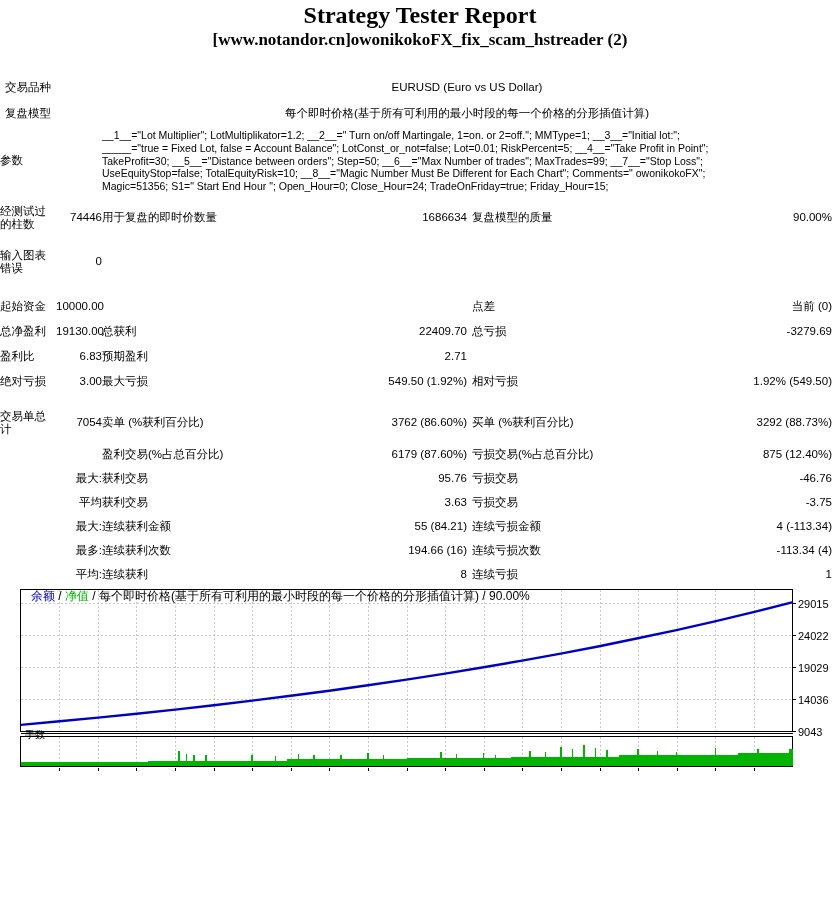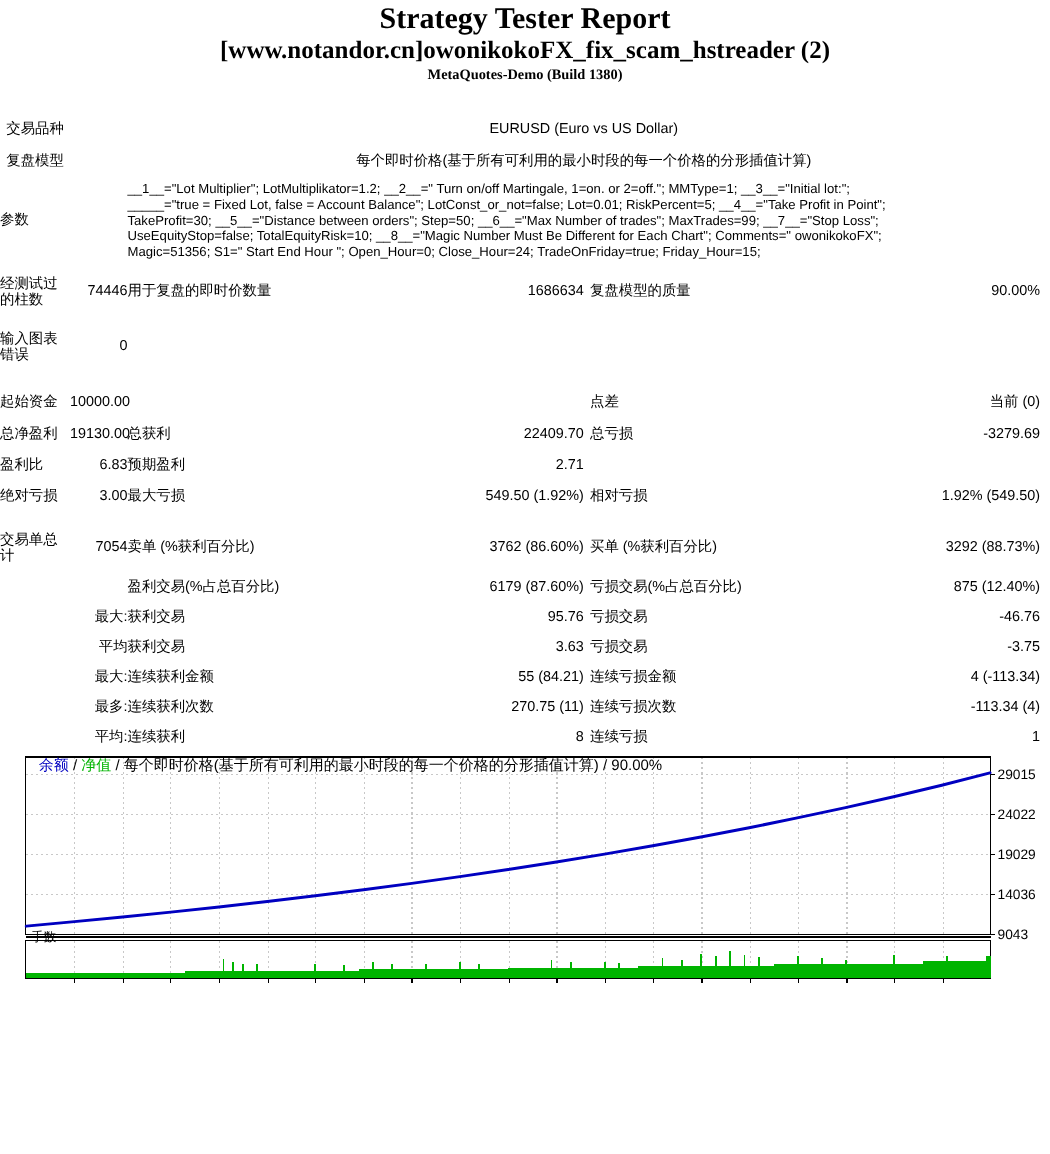--- a/index.html
+++ b/index.html
@@ -1,19 +1,19 @@
 <!DOCTYPE html>
 <html><head>
 <meta charset="utf-8">
 <style>
   html,body{margin:0;padding:0;background:#ffffff;}
   body{width:840px;min-height:923px;font-family:"Liberation Sans",sans-serif;color:#000;overflow:hidden;}
   .hdr{text-align:center;font-family:"Liberation Serif",serif;font-weight:bold;}
   .title{font-size:24px;line-height:26px;padding-top:2px;}
-  .subtitle{font-size:20px;line-height:24px;}
+  .subtitle{font-size:17px;line-height:24px;}
   .server{font-size:11.5px;line-height:16px;}
   table.report{table-layout:fixed;border-collapse:collapse;width:832px;margin-top:22px;font-size:11.5px;}
   table.report td{vertical-align:middle;padding:0;line-height:13px;}
   .c1{}
   .c-label{padding-left:18px;padding-right:12px;word-break:break-all;}
   .c-num{text-align:right;padding-right:2px;}
   .c-desc{padding-left:8px;}
   .c5.c-desc{padding-left:5px;}
   .c-wide{padding-left:8px;}
   tr.info td{padding-top:6.5px;padding-bottom:6.5px;text-align:center;}
@@ -30,21 +30,20 @@
   .lg-eq{color:#00B400;}
   .lots-label{position:absolute;left:25px;top:142px;font-size:10px;line-height:11px;}
   svg text{font-family:"Liberation Sans",sans-serif;}
 </style>
 </head>
 <body>
 
 <div class="hdr">
   <div class="title">Strategy Tester Report</div>
   <div class="subtitle">[www.notandor.cn]owonikokoFX_fix_scam_hstreader (2)</div>
-  <div class="server">MetaQuotes-Demo (Build 1380)</div>
 </div>
 
 <table class="report">
   <colgroup>
     <col style="width:56px">
       <col style="width:46px">
       <col style="width:250px">
     <col style="width:115px">
       <col style="width:173px">
       <col style="width:192px">
@@ -156,21 +155,21 @@
         <td class="c2 c-num">最大:</td>
         <td class="c3 c-desc">连续获利金额</td>
         <td class="c4 c-num">55 (84.21)</td>
         <td class="c5 c-desc">连续亏损金额</td>
         <td class="c6 c-num">4 (-113.34)</td>
       </tr>
       <tr class="stat">
         <td class="c1 c-label"></td>
         <td class="c2 c-num">最多:</td>
         <td class="c3 c-desc">连续获利次数</td>
-        <td class="c4 c-num">270.75 (11)</td>
+        <td class="c4 c-num">194.66 (16)</td>
         <td class="c5 c-desc">连续亏损次数</td>
         <td class="c6 c-num">-113.34 (4)</td>
       </tr>
       <tr class="stat">
         <td class="c1 c-label"></td>
         <td class="c2 c-num">平均:</td>
         <td class="c3 c-desc">连续获利</td>
         <td class="c4 c-num">8</td>
         <td class="c5 c-desc">连续亏损</td>
         <td class="c6 c-num">1</td>

